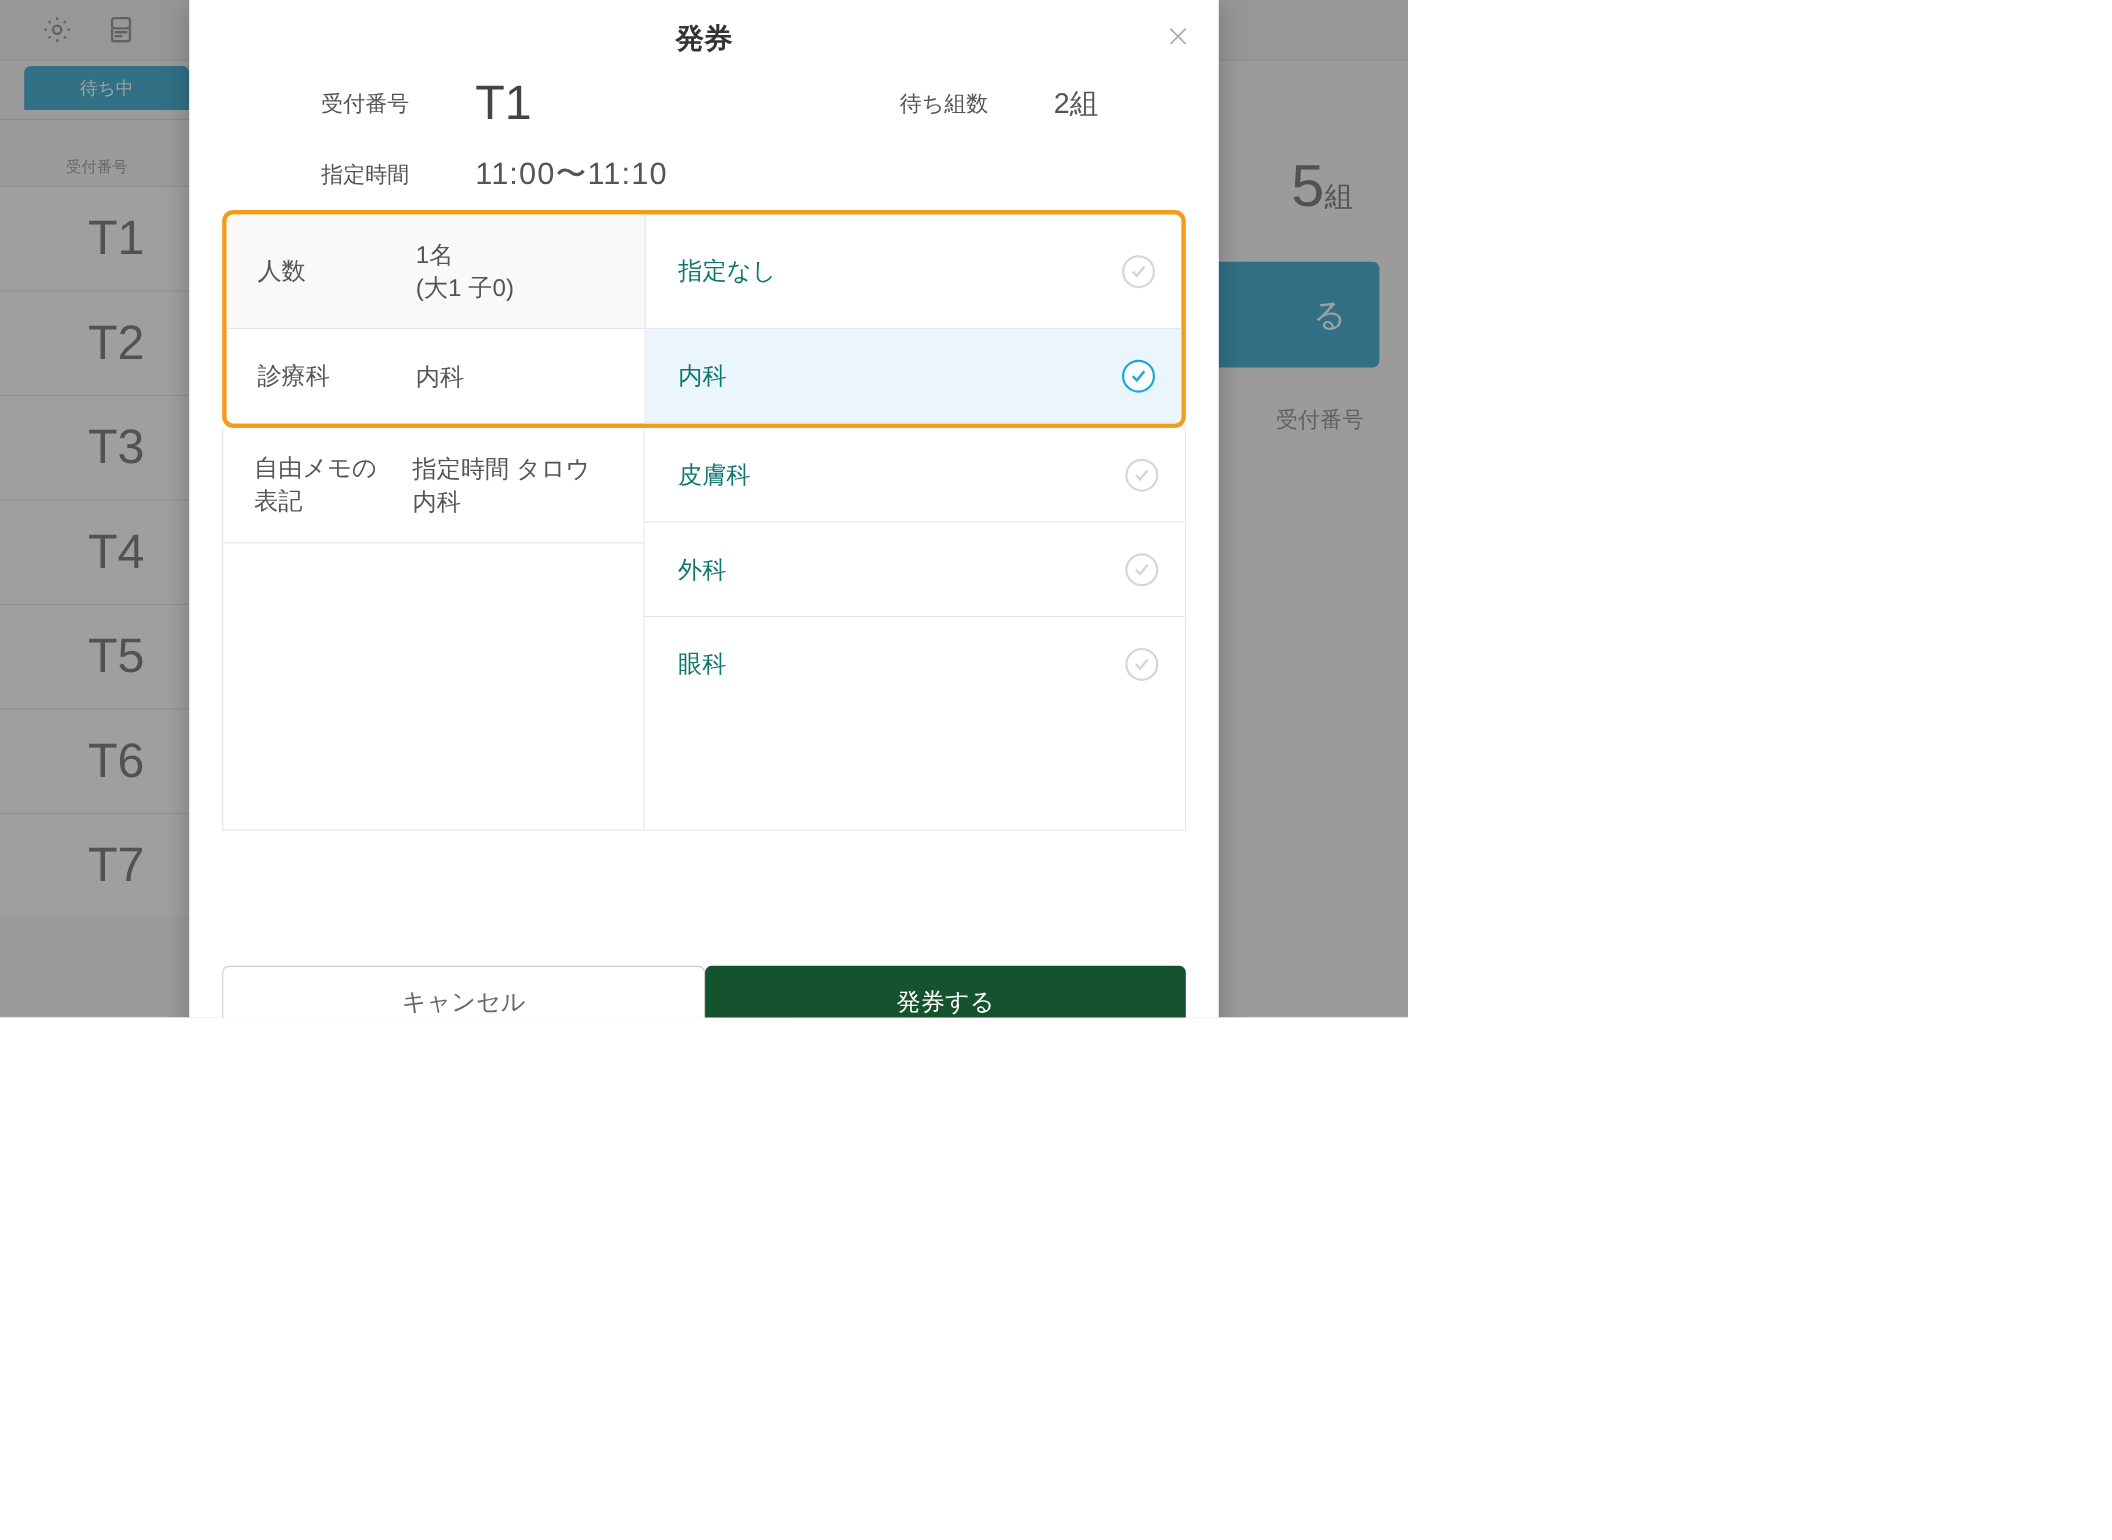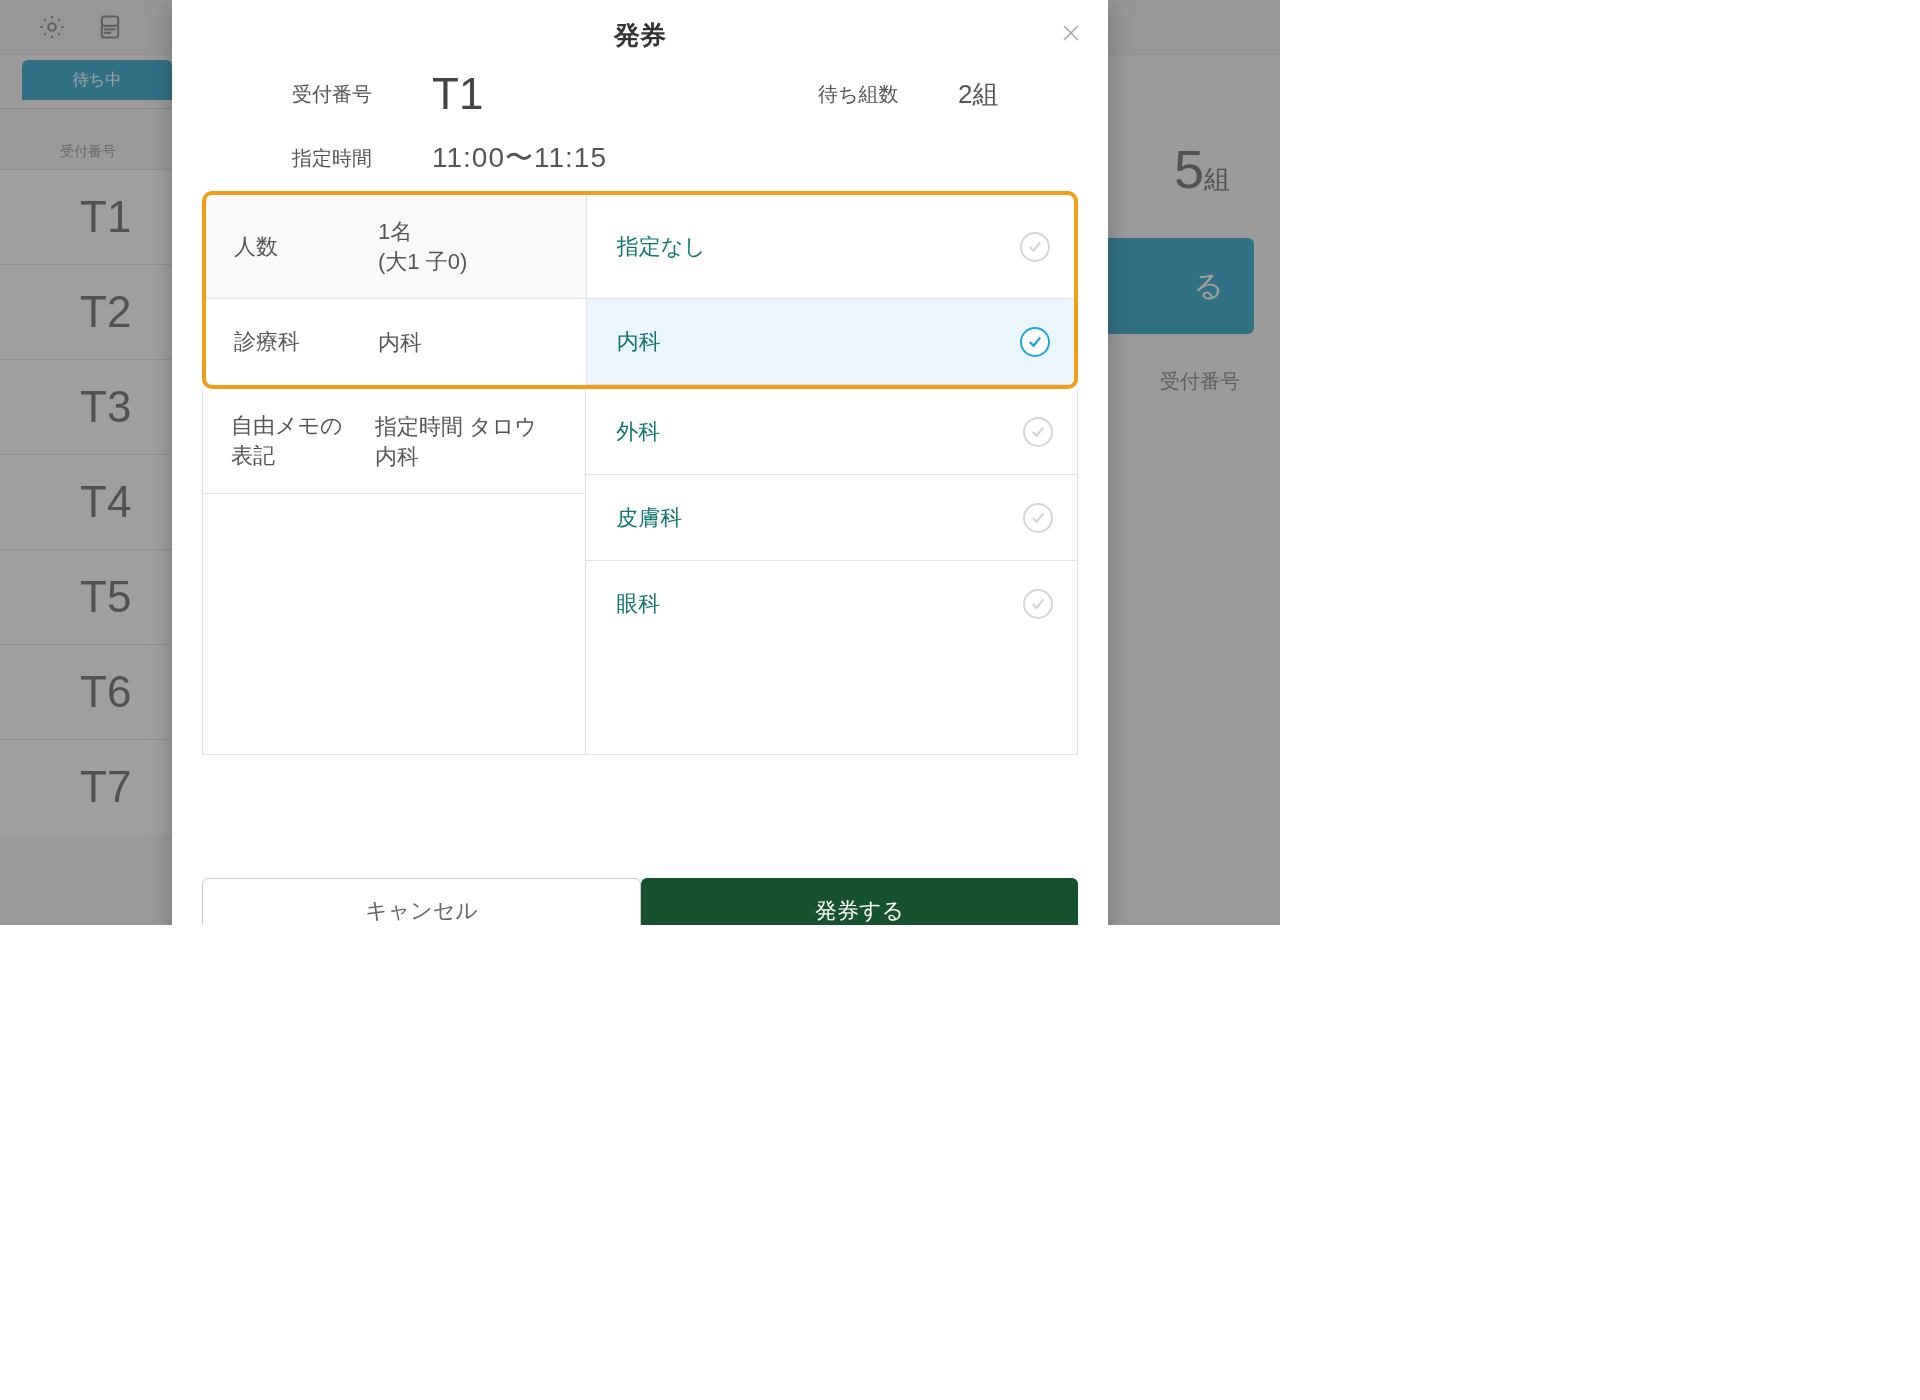--- a/index.html
+++ b/index.html
@@ -277,21 +277,21 @@
     </div>
   </div>
 
   <div class="summary">
     <div class="label">受付番号</div>
     <div class="ticket">T1</div>
     <div class="waitlbl">待ち組数</div>
     <div class="waitval">2組</div>
 
     <div class="label">指定時間</div>
-    <div class="time" style="grid-column: 2 / span 3">11:00〜11:15</div>
+    <div class="time" style="grid-column: 2 / span 3">11:00〜11:10</div>
   </div>
 
   <div class="formarea">
 
     <div class="highlight-box">
       <div class="split">
         <div class="cell gray border-b border-r">
           <span class="clabel">人数</span>
           <span class="cval">
             <span>1名</span><br>
@@ -329,29 +329,29 @@
             <span class="clabel" style="width:120px">自由メモの表記</span>
             <span class="cval">
               <span>指定時間 タロウ</span><br>
               <span>内科</span>
             </span>
           </div>
           <div class="cell border-r" style="min-height:260px"></div>
         </div>
         <div class="rightcol-fill">
           <div class="opt">
-            <span>外科</span>
+            <span>皮膚科</span>
             <span class="radio">
                 <svg viewBox="0 0 24 24">
                   <path d="M5 12l5 5 9-11"></path>
                 </svg>
               </span>
           </div>
           <div class="opt">
-            <span>皮膚科</span>
+            <span>外科</span>
             <span class="radio">
                 <svg viewBox="0 0 24 24">
                   <path d="M5 12l5 5 9-11"></path>
                 </svg>
               </span>
           </div>
           <div class="opt" style="border-bottom:none">
             <span>眼科</span>
             <span class="radio">
                 <svg viewBox="0 0 24 24">

